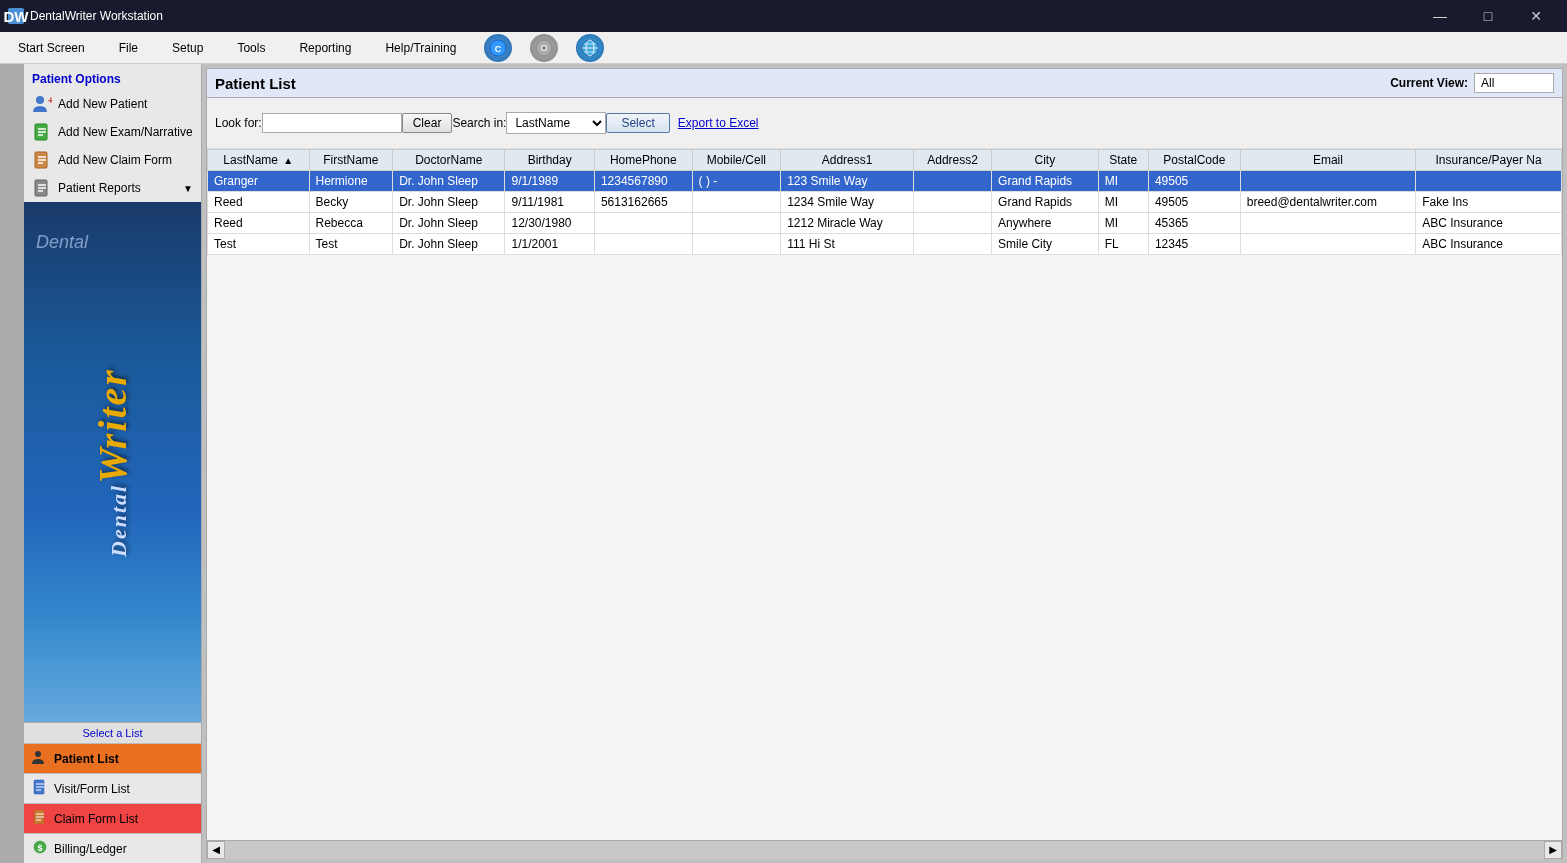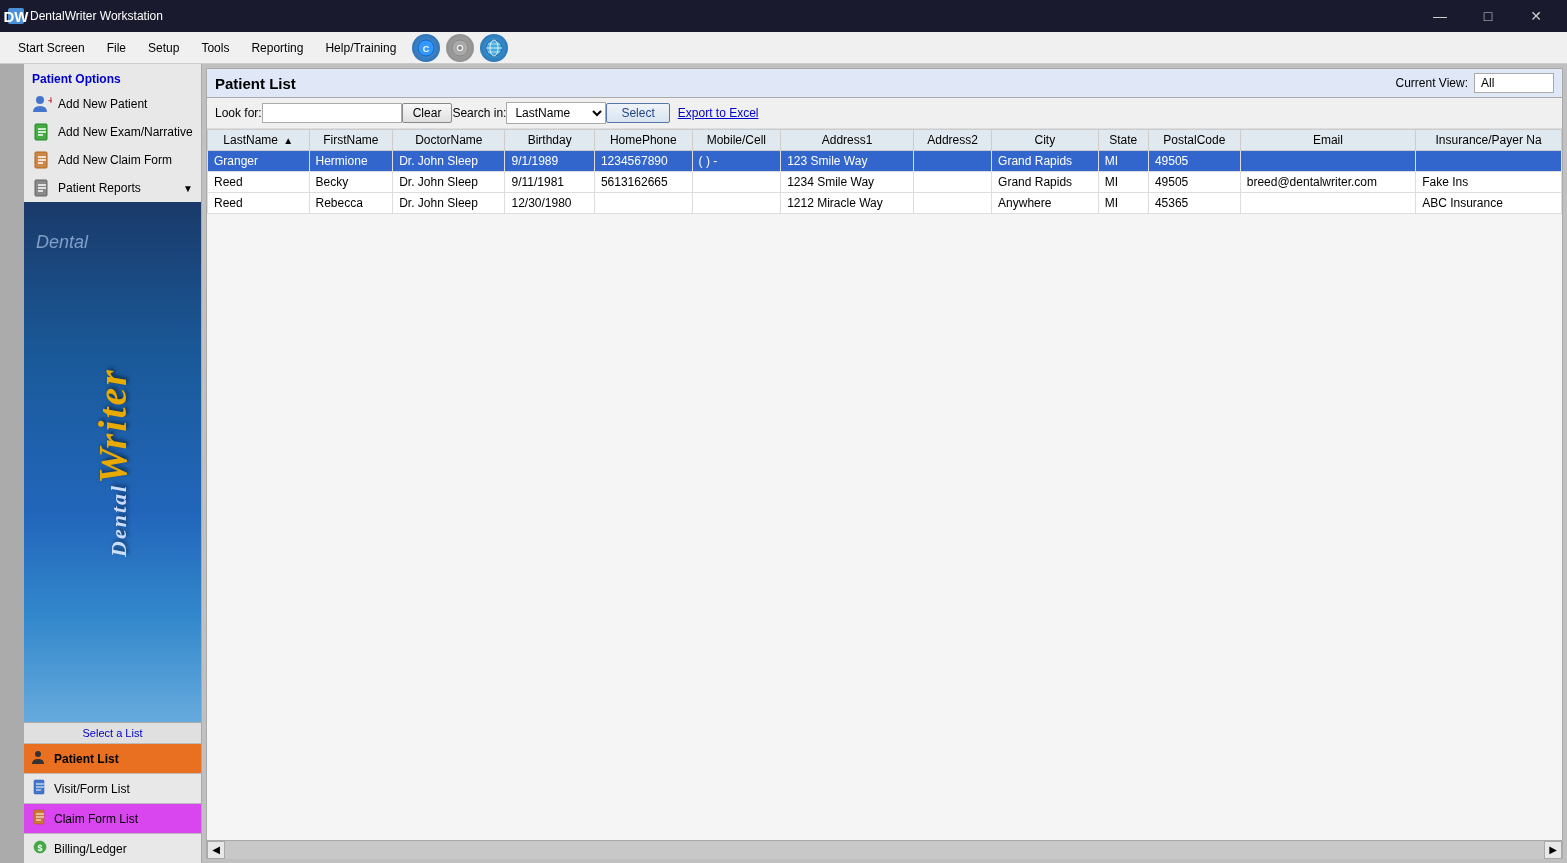--- a/index.html
+++ b/index.html
@@ -20,21 +20,21 @@
     .title-bar-controls { display: flex; gap: 2px; }
     .title-bar-btn { width: 46px; height: 32px; border: none; cursor: pointer; font-size: 14px; display: flex; align-items: center; justify-content: center; background: transparent; color: #ccc; }
 
     
     .menu-bar {
       background: #f0f0f0;
       height: 32px;
       display: flex;
       align-items: center;
       padding: 0 8px;
-      gap: 2px;
+      gap: 14px;
       border-bottom: 1px solid #ccc;
     }
     .menu-item {
       padding: 4px 10px;
       cursor: pointer;
       border-radius: 2px;
       font-size: 12px;
       color: #000;
     }
     .menu-icon { width: 28px; height: 28px; border-radius: 14px; display: flex; align-items: center; justify-content: center; margin-left: 4px; cursor: pointer; }
@@ -127,21 +127,21 @@
       display: flex;
       align-items: center;
       gap: 6px;
       padding: 5px 8px;
       cursor: pointer;
       font-size: 12px;
       border-top: 1px solid #bbb;
     }
     .list-item-patient { background: #e87020; color: #000; font-weight: bold; }
     .list-item-visit { background: #e8e8e8; }
-    .list-item-claim { background: #d946ef; }
+    .list-item-claim { background: #ef4444; }
     .list-item-billing { background: #e8e8e8; }
 
     
     .content-area {
       flex: 1;
       display: flex;
       flex-direction: column;
       background: #c0c0c0;
     }
 
@@ -156,35 +156,35 @@
       padding: 4px 8px;
       font-size: 14px;
       font-weight: bold;
       border-bottom: 1px solid #aaa;
       display: flex;
       align-items: center;
       justify-content: space-between;
     }
     .patient-list-title { font-size: 15px; font-weight: bold; }
     .current-view-area { display: flex; align-items: center; gap: 6px; font-size: 12px; }
-    .current-view-label { font-weight: normal; margin-left: 48px; }
+    .current-view-label { font-weight: bold; margin-left: 48px; }
     .current-view-select {
       border: 1px solid #aaa;
       background: white;
       padding: 2px 20px 2px 6px;
       font-size: 12px;
       cursor: pointer;
       appearance: none;
       min-width: 80px;
     }
 
     .toolbar-row {
       display: flex;
       align-items: center;
-      padding: 4px 8px;
+      padding: 14px 8px;
       gap: 0;
       background: #f0f0f0;
       border-bottom: 1px solid #ddd;
     }
     .toolbar-label { font-size: 12px; }
     .toolbar-input {
       border: 1px solid #aaa;
       padding: 2px 4px;
       font-size: 12px;
       width: 140px;
@@ -526,20 +526,35 @@
                 <td></td>
                 <td></td>
                 <td>1212 Miracle Way</td>
                 <td></td>
                 <td>Anywhere</td>
                 <td>MI</td>
                 <td>45365</td>
                 <td></td>
                 <td>ABC Insurance</td>
               </tr>
+              <tr>
+                <td>Test</td>
+                <td>Test</td>
+                <td>Dr. John Sleep</td>
+                <td>1/1/2001</td>
+                <td></td>
+                <td></td>
+                <td>111 Hi St</td>
+                <td></td>
+                <td>Smile City</td>
+                <td>FL</td>
+                <td>12345</td>
+                <td></td>
+                <td>ABC Insurance</td>
+              </tr>
             </tbody>
         </table>
       </div>
 
       <div class="bottom-scrollbar">
         <div class="scroll-arrow">◀</div>
         <div class="scroll-track"></div>
         <div class="scroll-arrow">▶</div>
       </div>
 

